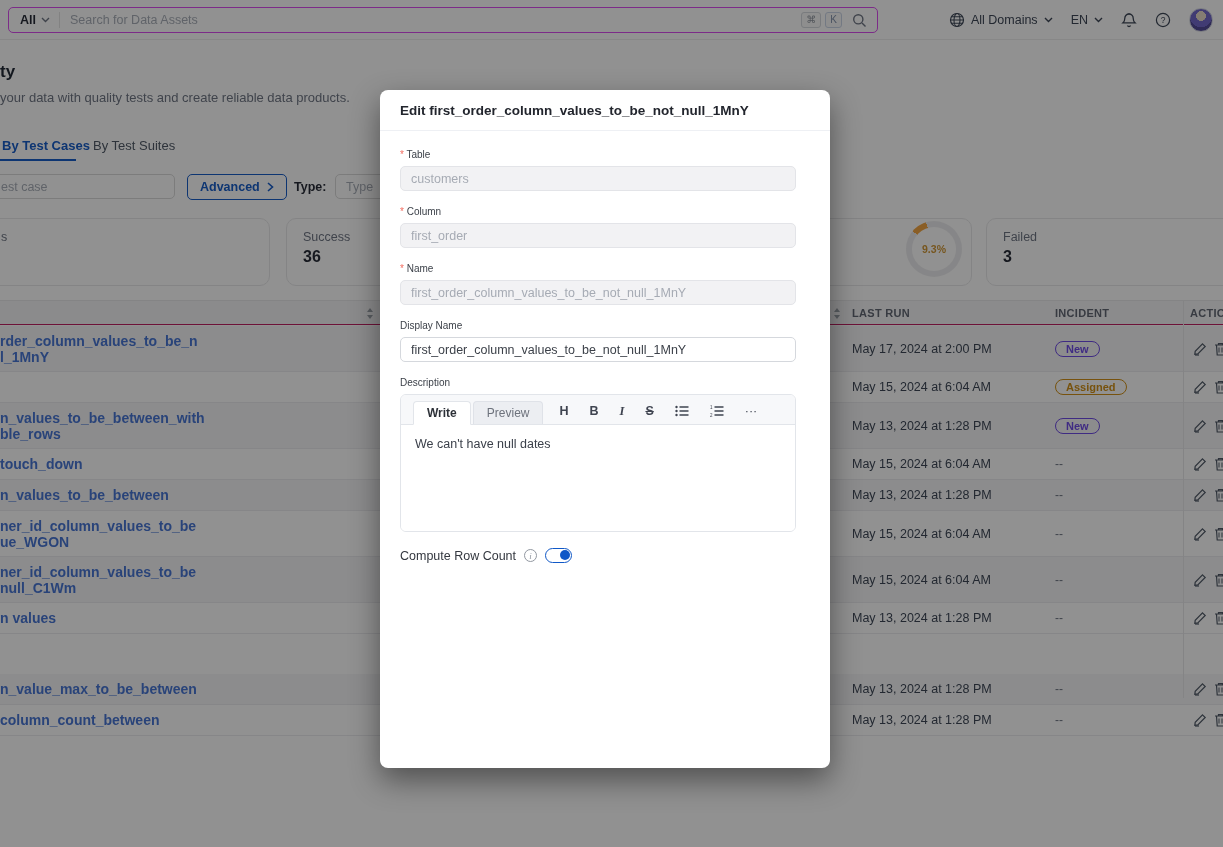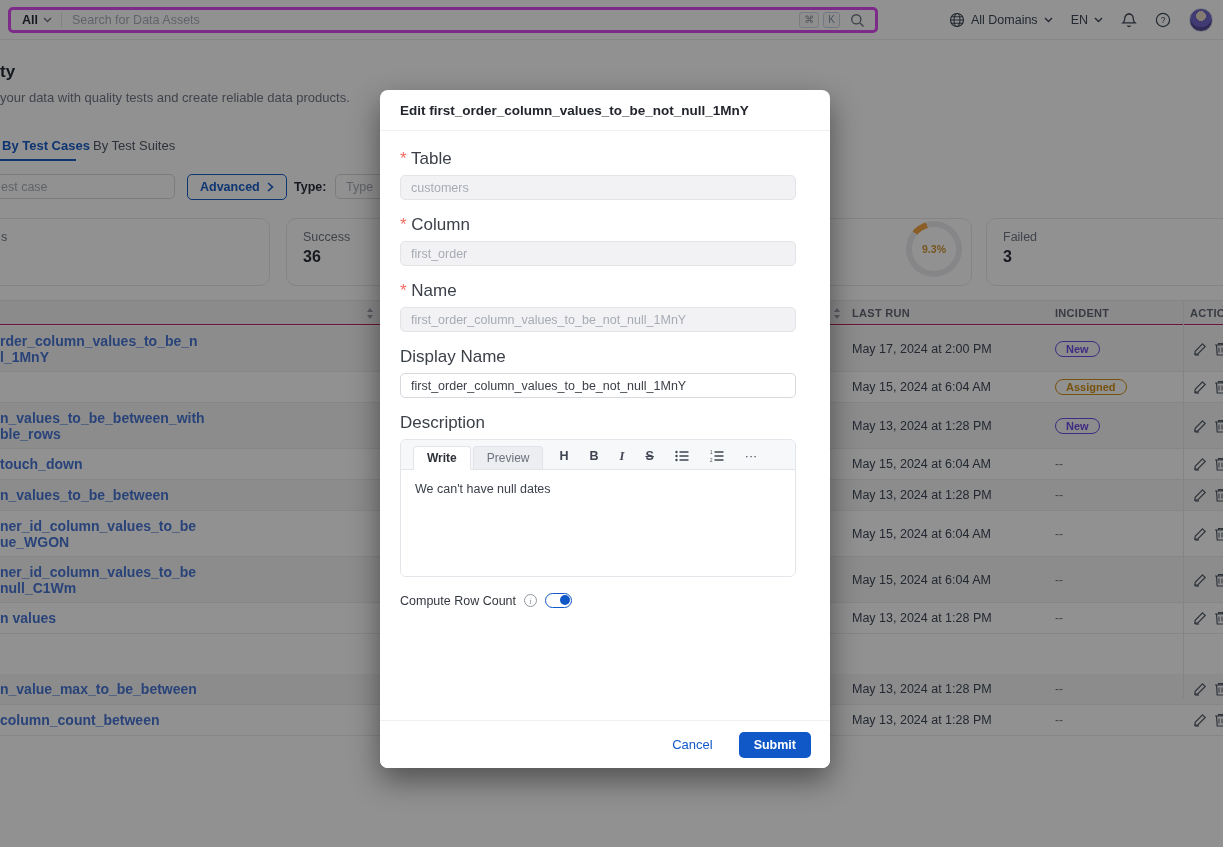--- a/index.html
+++ b/index.html
@@ -4,21 +4,21 @@
 <style>
   * { margin:0; padding:0; box-sizing:border-box; }
   html,body { width:1223px; height:847px; }
   body {
     font-family:"Liberation Sans", sans-serif;
     background:#fff; position:relative; overflow:hidden;
     color:#1f2430;
   }
   
   .topbar { position:absolute; left:0; top:0; width:1223px; height:40px; background:#fff; border-bottom:1px solid #ededed; z-index:1; }
-  .searchbox { position:absolute; left:8px; top:7px; width:870px; height:26px; border:3px solid #d946ef; border-radius:5px; display:flex; align-items:center; background:#fff; }
+  .searchbox { position:absolute; left:8px; top:7px; width:870px; height:26px; border:1px solid #d946ef; border-radius:5px; display:flex; align-items:center; background:#fff; }
   .scope { display:flex; align-items:center; gap:5px; padding:0 9px 0 11px; font-size:12.5px; font-weight:600; color:#1f2430; cursor:pointer; }
   .scope-divider { width:1px; height:16px; background:#e4e4e4; }
   .search-input { flex:1; border:none; outline:none; font-family:inherit; font-size:12.5px; color:#333; padding:0 10px; background:transparent; }
   .search-input::placeholder { color:#a6acb6; }
   .kbd { border:1px solid #d4d7dc; border-radius:3px; font-size:10px; line-height:1; color:#8b919a; padding:2px 4px; margin-right:4px; background:#fafafa; }
   .kbd.k { color:#7f8ea8; border-color:#c9d4e6; }
   .sb-glass { margin:0 10px 0 6px; display:flex; }
   .nav-right { position:absolute; right:10px; top:0; height:40px; display:flex; align-items:center; gap:18px; }
   .nav-item { display:flex; align-items:center; gap:6px; font-size:12.5px; color:#374151; cursor:pointer; }
   .avatar { width:24px; height:24px; border-radius:50%; background:radial-gradient(circle at 50% 32%, #e8d9c8 0 26%, #6e63c8 27% 60%, #4d4494 61%); border:1px solid #d8dce4; }
@@ -66,21 +66,21 @@
   .badge.new { color:var(--badge-new); border-color:var(--badge-new); }
   .badge.assigned { color:var(--badge-assigned); border-color:var(--badge-assigned); }
   .ticons { position:absolute; left:1193px; top:50%; transform:translateY(-50%); display:flex; gap:7px; }
   .ticons svg { cursor:pointer; }
   
   .overlay { position:absolute; inset:0; background:rgba(10,10,12,0.45); z-index:10; }
   .modal { position:absolute; left:380px; top:90px; width:450px; height:678px; background:#fff; border-radius:8px; z-index:20; box-shadow:0 12px 30px rgba(0,0,0,.45); }
   .m-header { height:41px; display:flex; align-items:center; padding:0 20px; border-bottom:1px solid #eef0f4; font-size:13.5px; font-weight:600; color:#22252d; }
   .m-body { padding:18px 34px 0 20px; }
   .fld { margin-bottom:15px; }
-  .flabel { font-size:17px; color:#3c4149; margin-bottom:6px; }
+  .flabel { font-size:10px; color:#3c4149; margin-bottom:6px; }
   .req::before { content:"* "; color:var(--asterisk); }
   .finput { width:100%; height:25px; border-radius:5px; font-family:inherit; font-size:12.5px; padding:0 10px; outline:none; }
   .finput.disabled { background:#f2f2f4; border:1px solid #e3e4e8; color:#a6abb4; }
   .finput.disabled::placeholder { color:#a6abb4; }
   .finput.enabled { background:#fff; border:1px solid #d5d8dd; color:#3c4149; }
   
   .editor { border:1px solid #e2e5ea; border-radius:6px; overflow:hidden; }
   .ed-head { height:30px; background:#f7f8fa; border-bottom:1px solid #e2e5ea; display:flex; align-items:flex-end; padding-left:12px; }
   .ed-tab { font-size:12px; padding:4px 13px; border-radius:4px 4px 0 0; cursor:pointer; }
   .ed-tab.active { background:#fff; border:1px solid #e2e5ea; border-bottom:1px solid #fff; margin-bottom:-1px; color:#2d3138; font-weight:600; }
@@ -453,17 +453,13 @@
       </div>
     </div>
     <div class="crc">
       <span class="crc-label">Compute Row Count</span>
       <span class="info-icon">i</span>
       <span class="toggle">
           <span class="knob"></span>
         </span>
     </div>
   </div>
-  <div class="m-footer">
-    <button class="btn-cancel">Cancel</button>
-    <button class="btn-submit">Submit</button>
-  </div>
 </div>
 
 </body></html>

